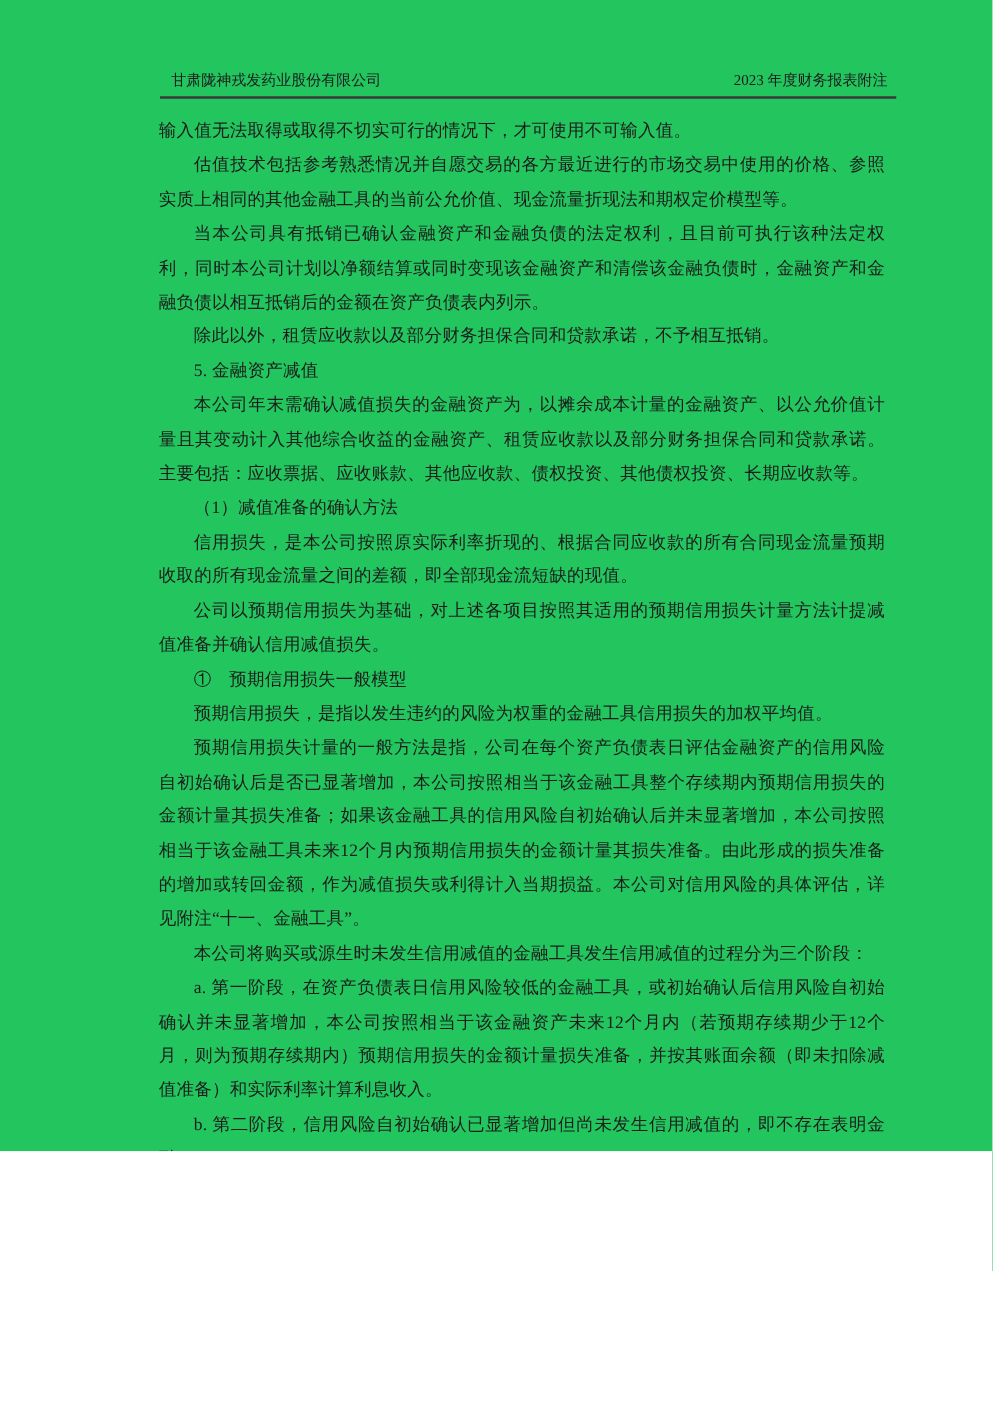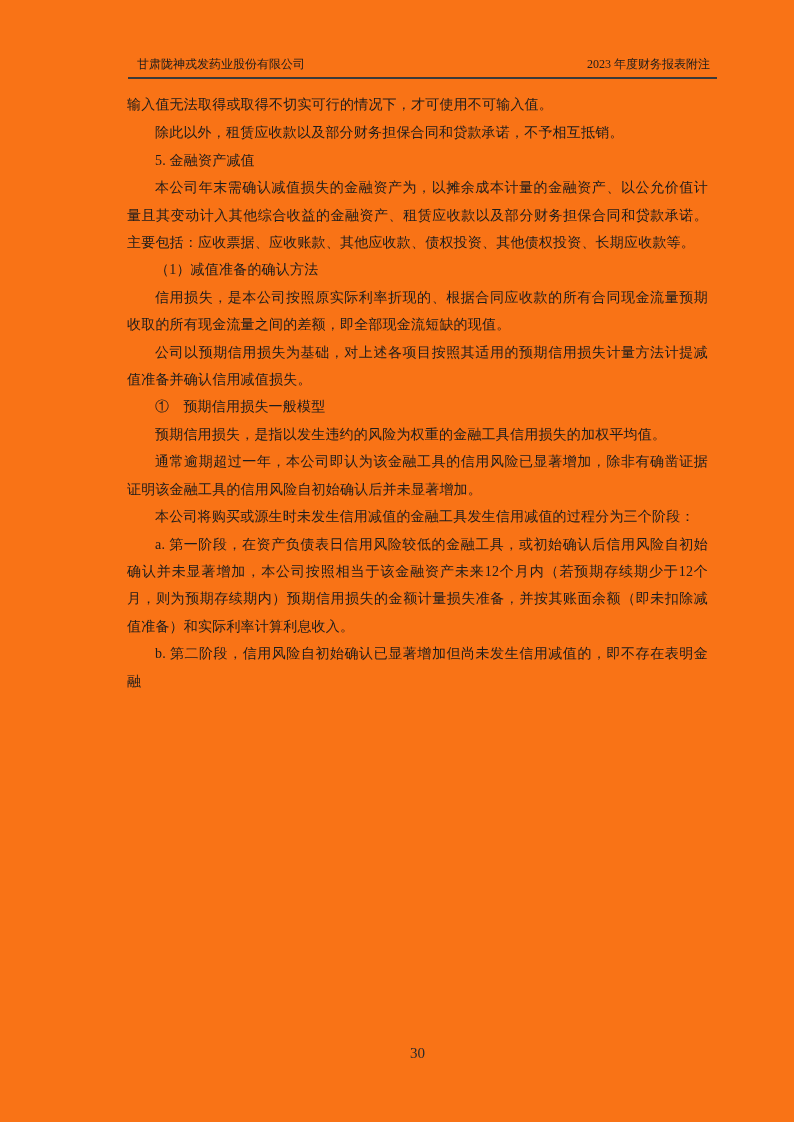--- a/index.html
+++ b/index.html
@@ -3,22 +3,22 @@
 <meta charset="utf-8">
 <style>
   html, body {
     margin: 0;
     padding: 0;
     background: #ffffff;
   }
   .page {
     position: relative;
     width: 794px;
-    height: 1122px;
-    background: #f97316;
+    height: 921px;
+    background: #22c55e;
     overflow: hidden;
     font-family: "Liberation Serif", "DejaVu Serif", serif;
     color: #1c1c1c;
   }
   .page-header {
     position: absolute;
     left: 137px;
     right: 84px;
     top: 56px;
     display: flex;
@@ -47,21 +47,20 @@
     text-justify: inter-character;
     letter-spacing: 0.2px;
   }
   .page-body p {
     margin: 0;
     padding: 0;
     text-indent: 2em;
   }
   .page-body p.no-indent {
     text-indent: 0;
-    font-family: Liberation Mono, monospace;
   }
   .page-footer {
     position: absolute;
     left: 127px;
     width: 581px;
     top: 1045px;
     text-align: center;
     font-size: 15px;
     color: #2a2a2a;
   }
@@ -73,29 +72,31 @@
 
   <header class="page-header">
     <span>甘肃陇神戎发药业股份有限公司</span>
     <span>2023 年度财务报表附注</span>
   </header>
 
   <div class="header-rule"></div>
 
   <main class="page-body" id="paragraphs">
       <p class="no-indent">输入值无法取得或取得不切实可行的情况下，才可使用不可输入值。</p>
+      <p>估值技术包括参考熟悉情况并自愿交易的各方最近进行的市场交易中使用的价格、参照实质上相同的其他金融工具的当前公允价值、现金流量折现法和期权定价模型等。</p>
+      <p>当本公司具有抵销已确认金融资产和金融负债的法定权利，且目前可执行该种法定权利，同时本公司计划以净额结算或同时变现该金融资产和清偿该金融负债时，金融资产和金融负债以相互抵销后的金额在资产负债表内列示。</p>
       <p>除此以外，租赁应收款以及部分财务担保合同和贷款承诺，不予相互抵销。</p>
       <p>5. 金融资产减值</p>
       <p>本公司年末需确认减值损失的金融资产为，以摊余成本计量的金融资产、以公允价值计量且其变动计入其他综合收益的金融资产、租赁应收款以及部分财务担保合同和贷款承诺。主要包括：应收票据、应收账款、其他应收款、债权投资、其他债权投资、长期应收款等。</p>
       <p>（1）减值准备的确认方法</p>
       <p>信用损失，是本公司按照原实际利率折现的、根据合同应收款的所有合同现金流量预期收取的所有现金流量之间的差额，即全部现金流短缺的现值。</p>
       <p>公司以预期信用损失为基础，对上述各项目按照其适用的预期信用损失计量方法计提减值准备并确认信用减值损失。</p>
       <p>①　预期信用损失一般模型</p>
       <p>预期信用损失，是指以发生违约的风险为权重的金融工具信用损失的加权平均值。</p>
-      <p>通常逾期超过一年，本公司即认为该金融工具的信用风险已显著增加，除非有确凿证据证明该金融工具的信用风险自初始确认后并未显著增加。</p>
+      <p>预期信用损失计量的一般方法是指，公司在每个资产负债表日评估金融资产的信用风险自初始确认后是否已显著增加，本公司按照相当于该金融工具整个存续期内预期信用损失的金额计量其损失准备；如果该金融工具的信用风险自初始确认后并未显著增加，本公司按照相当于该金融工具未来12个月内预期信用损失的金额计量其损失准备。由此形成的损失准备的增加或转回金额，作为减值损失或利得计入当期损益。本公司对信用风险的具体评估，详见附注“十一、金融工具”。</p>
       <p>本公司将购买或源生时未发生信用减值的金融工具发生信用减值的过程分为三个阶段：</p>
       <p>a. 第一阶段，在资产负债表日信用风险较低的金融工具，或初始确认后信用风险自初始确认并未显著增加，本公司按照相当于该金融资产未来12个月内（若预期存续期少于12个月，则为预期存续期内）预期信用损失的金额计量损失准备，并按其账面余额（即未扣除减值准备）和实际利率计算利息收入。</p>
       <p>b. 第二阶段，信用风险自初始确认已显著增加但尚未发生信用减值的，即不存在表明金融</p>
     </main>
 
   <footer class="page-footer">
     <span>30</span>
   </footer>
 
 </div>

